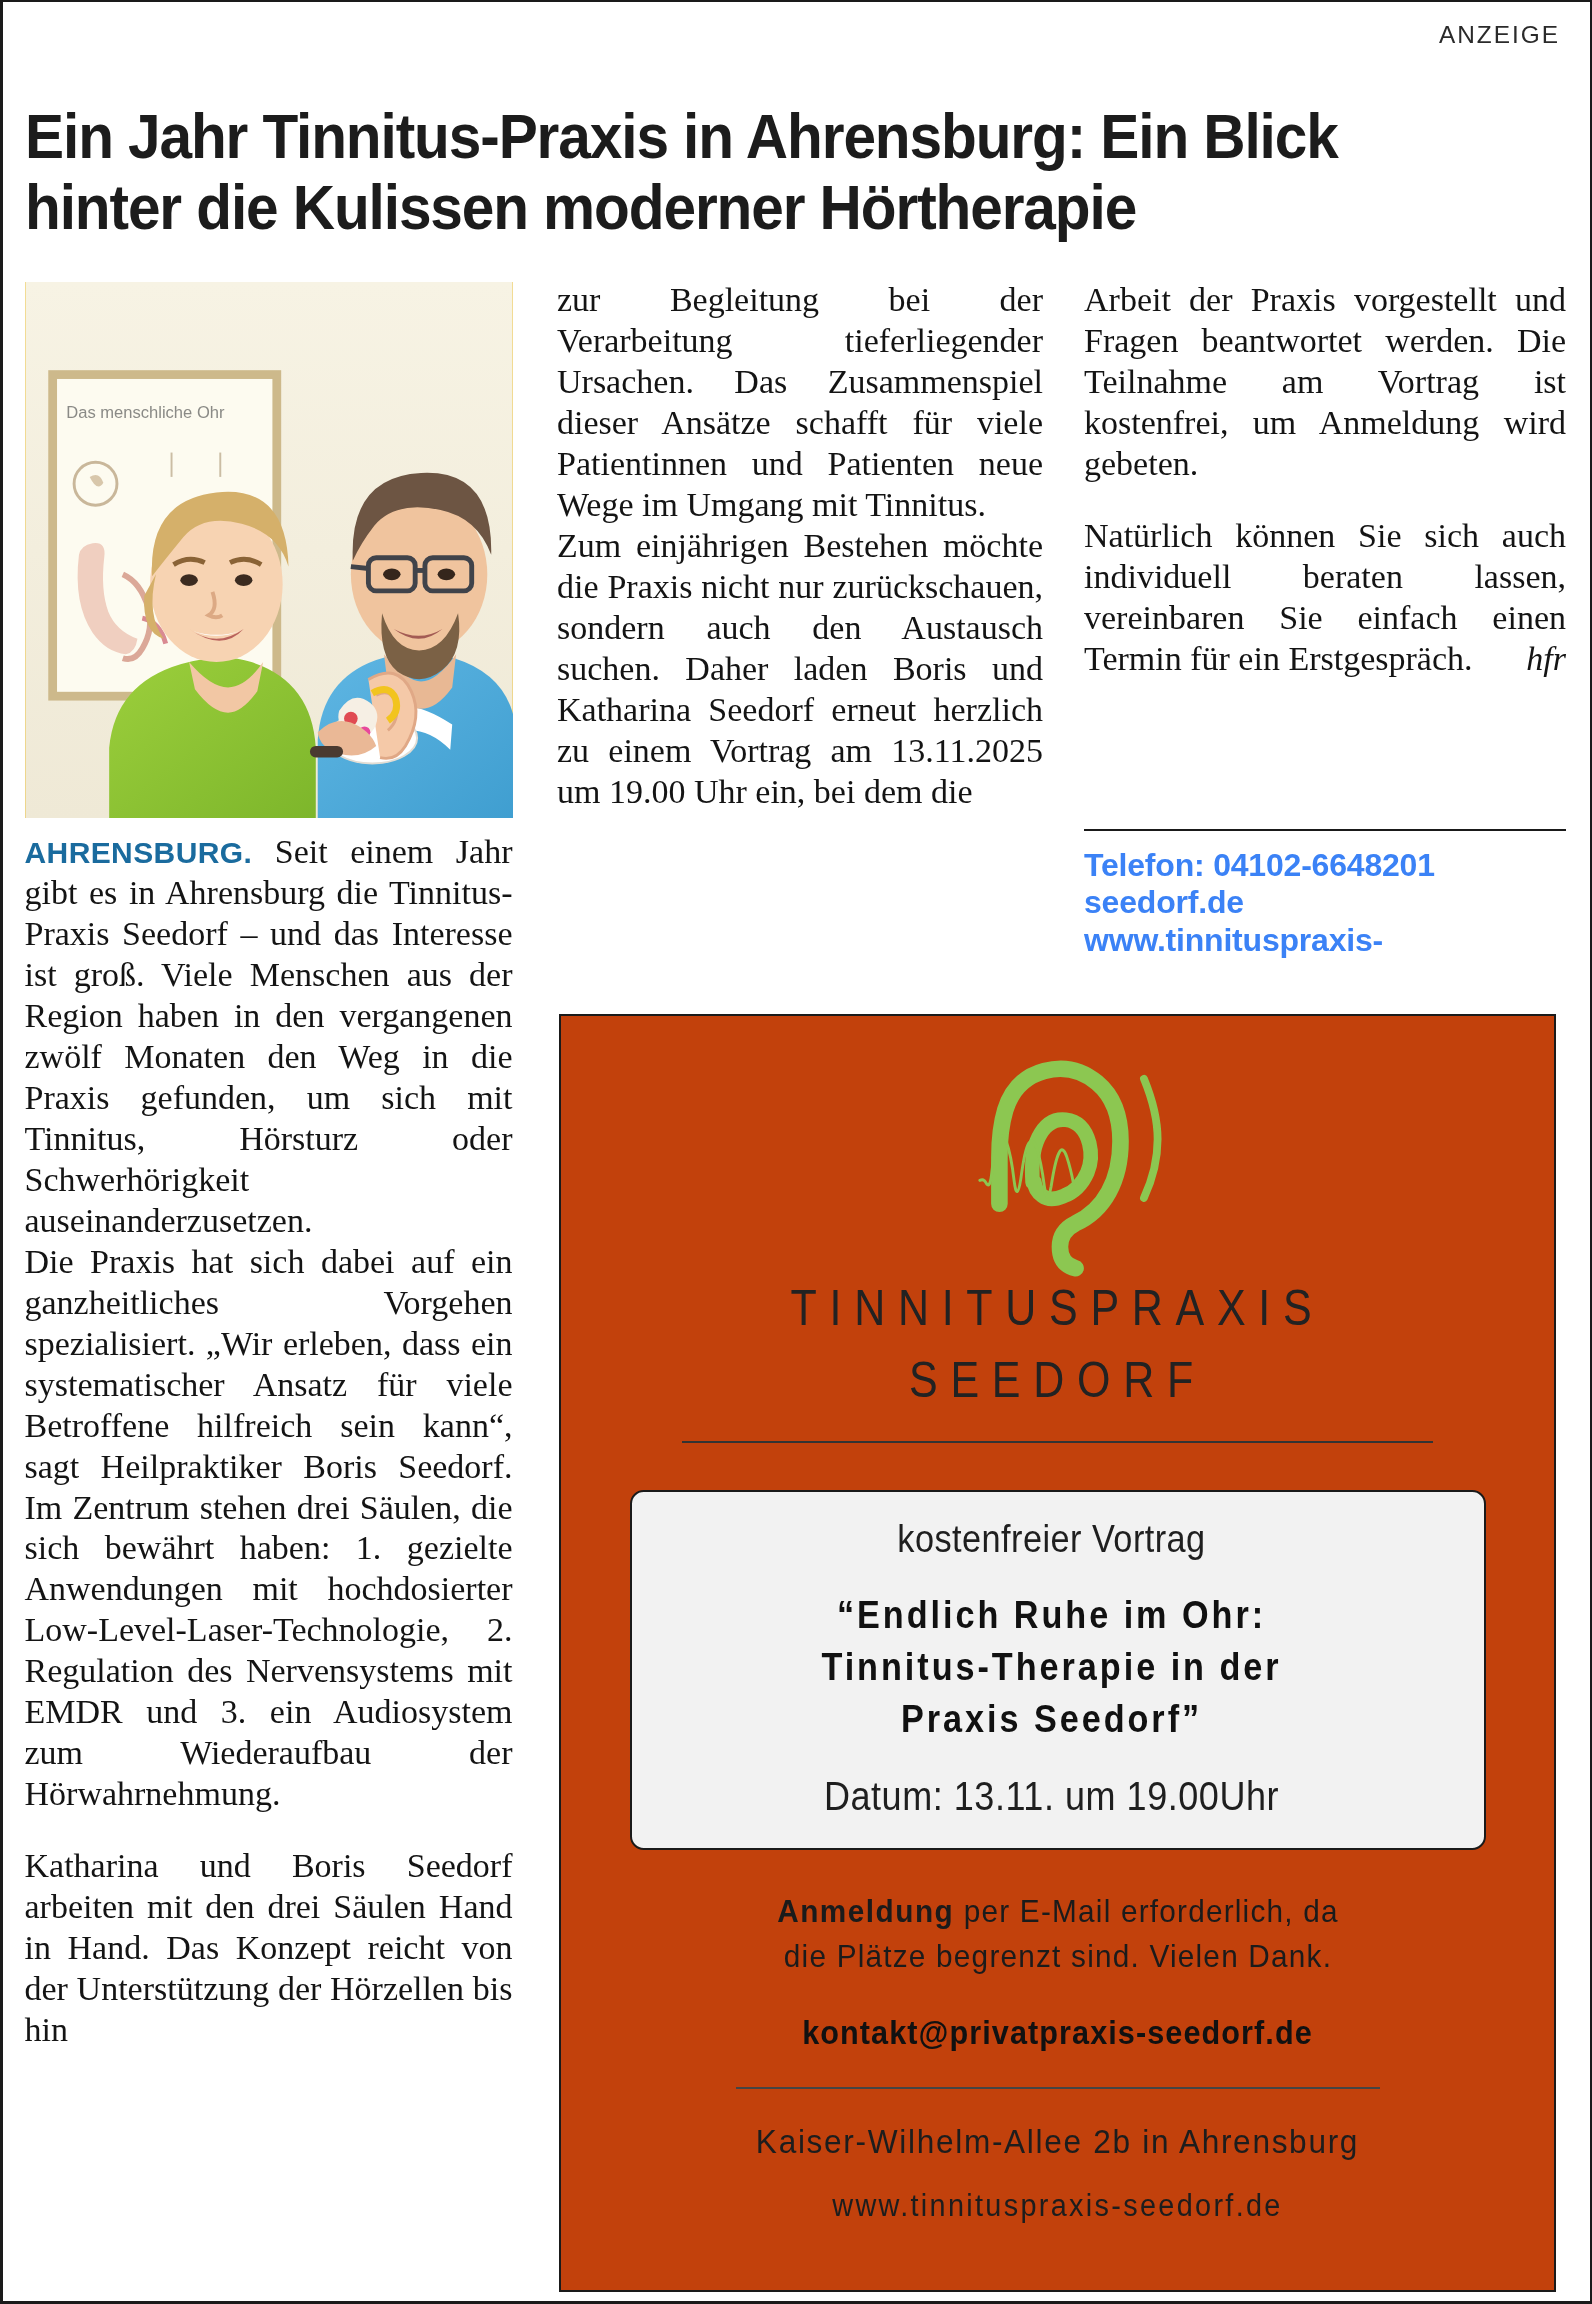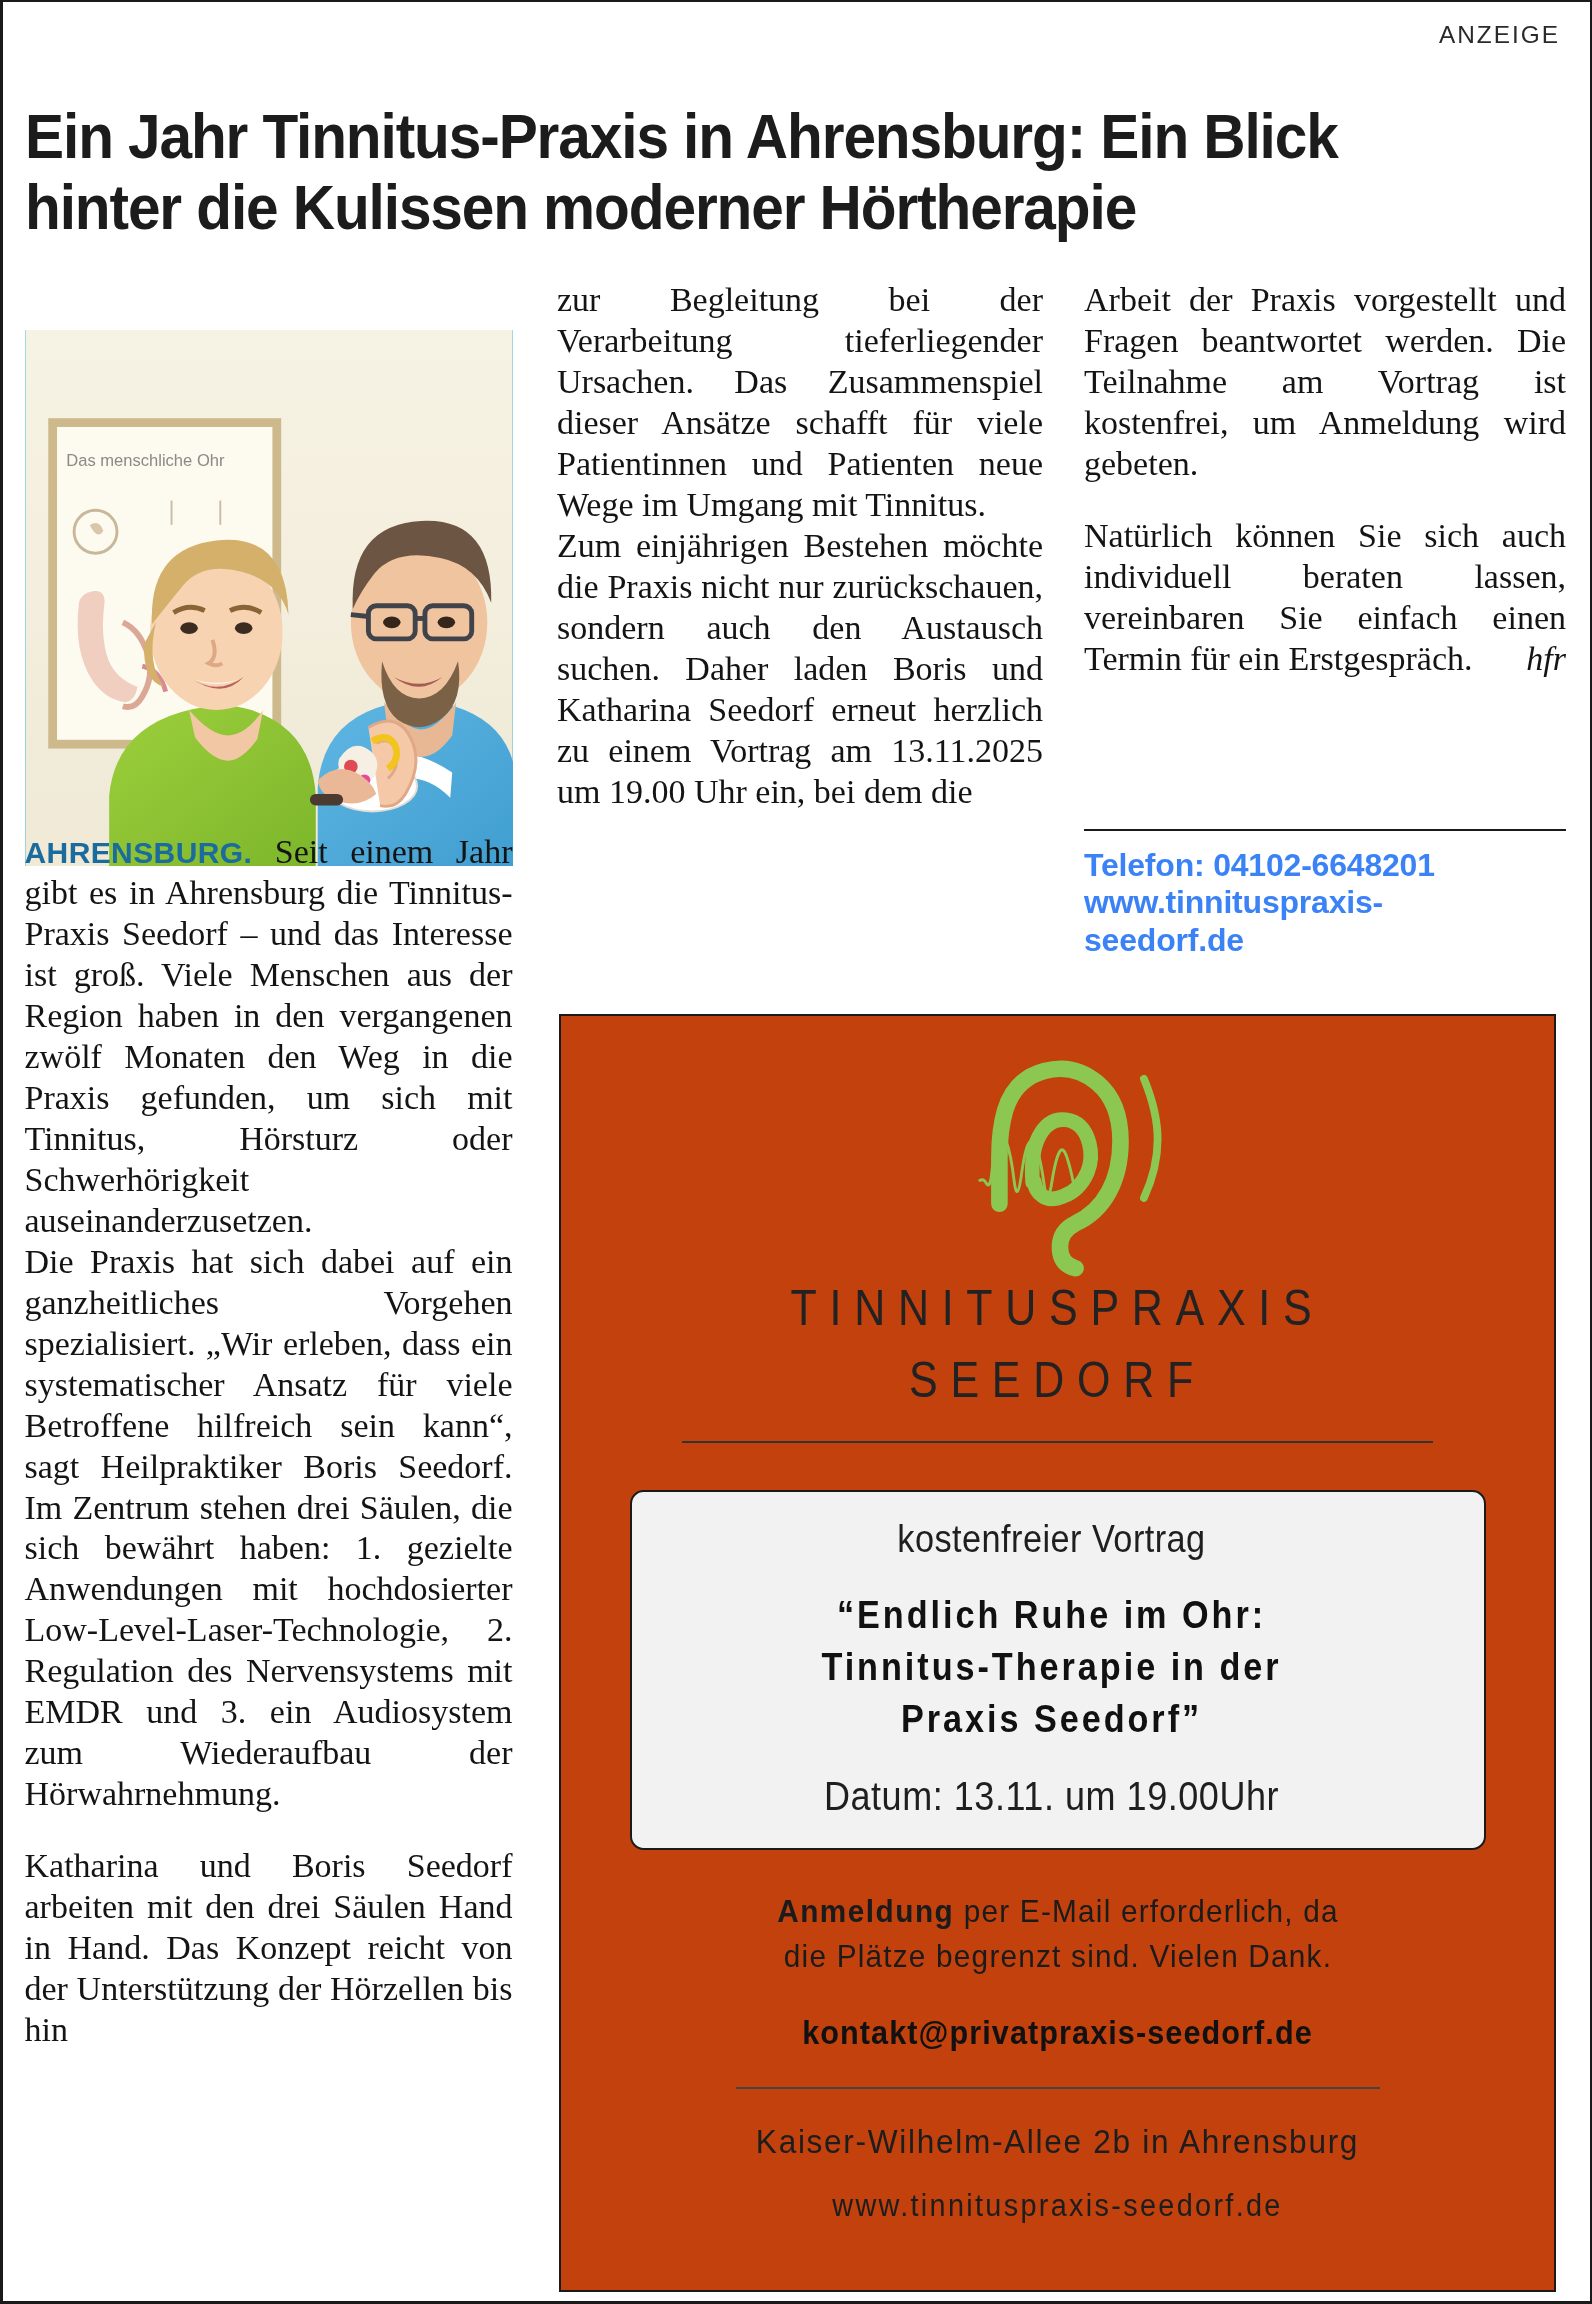--- a/index.html
+++ b/index.html
@@ -56,21 +56,21 @@
     font-family:"Liberation Sans",sans-serif;
     font-weight:700;font-size:30px;color:#1a6b9e;
     letter-spacing:0.4px;
     margin-top:29px;
   }
   .byline{font-style:italic;float:right;}
 
   
   .photo{
     position:absolute;left:21.5px;top:280px;width:488px;height:536px;
-    overflow:hidden;background:#0ea5e9;margin-top:48px;
+    overflow:hidden;background:#eab308;
   }
   .photo svg{display:block;}
 
   
   .contact-rule{
     position:absolute;left:1081px;top:827px;width:482px;height:0;
     border-top:2.9px solid #1a1a1a;
   }
   .contact{
     position:absolute;left:1081px;top:845px;width:488px;
@@ -263,22 +263,22 @@
   <div class="col col3">
     <div class="body-text">
       <p>Arbeit der Praxis vorgestellt und Fragen beantwortet werden. Die Teilnahme am Vortrag ist kostenfrei, um Anmeldung wird gebeten.</p>
       <p class="gap"><span>Natürlich können Sie sich auch individuell beraten lassen, vereinbaren Sie einfach einen Termin für ein Erstgespräch.</span> <span class="byline">hfr</span></p>
     </div>
   </div>
 
   <div class="contact-rule"></div>
   <div class="contact">
     <div>Telefon: 04102-6648201</div>
+    <div>seedorf.de</div>
     <div>www.tinnituspraxis-</div>
-    <div>seedorf.de</div>
   </div>
 
   <div class="adbox">
 
     <div class="logo-wrap">
       <svg class="logo-svg" width="293" height="250" viewBox="0 0 300 256">
         <g fill="none" stroke="#8CC751" stroke-linecap="round">
           <path d="M168 246 q-16 -4 -16 -22 q0 -16 16 -24 q22 -10 34 -32 q12 -22 12 -52 q0 -40 -24 -60 q-24 -20 -54 -12 q-30 8 -40 40 q-6 20 -6 48 l0 48" stroke-width="17"></path>
           <path d="M124 158 q-2 -30 6 -46 q10 -20 28 -18 q18 2 24 24 q4 16 -2 30 q-8 18 -24 24 q-14 6 -22 0 q-8 -6 -8 -14" stroke-width="15"></path>
           <path d="M238 52 q14 34 14 62 q0 30 -14 60" stroke-width="8"></path>

